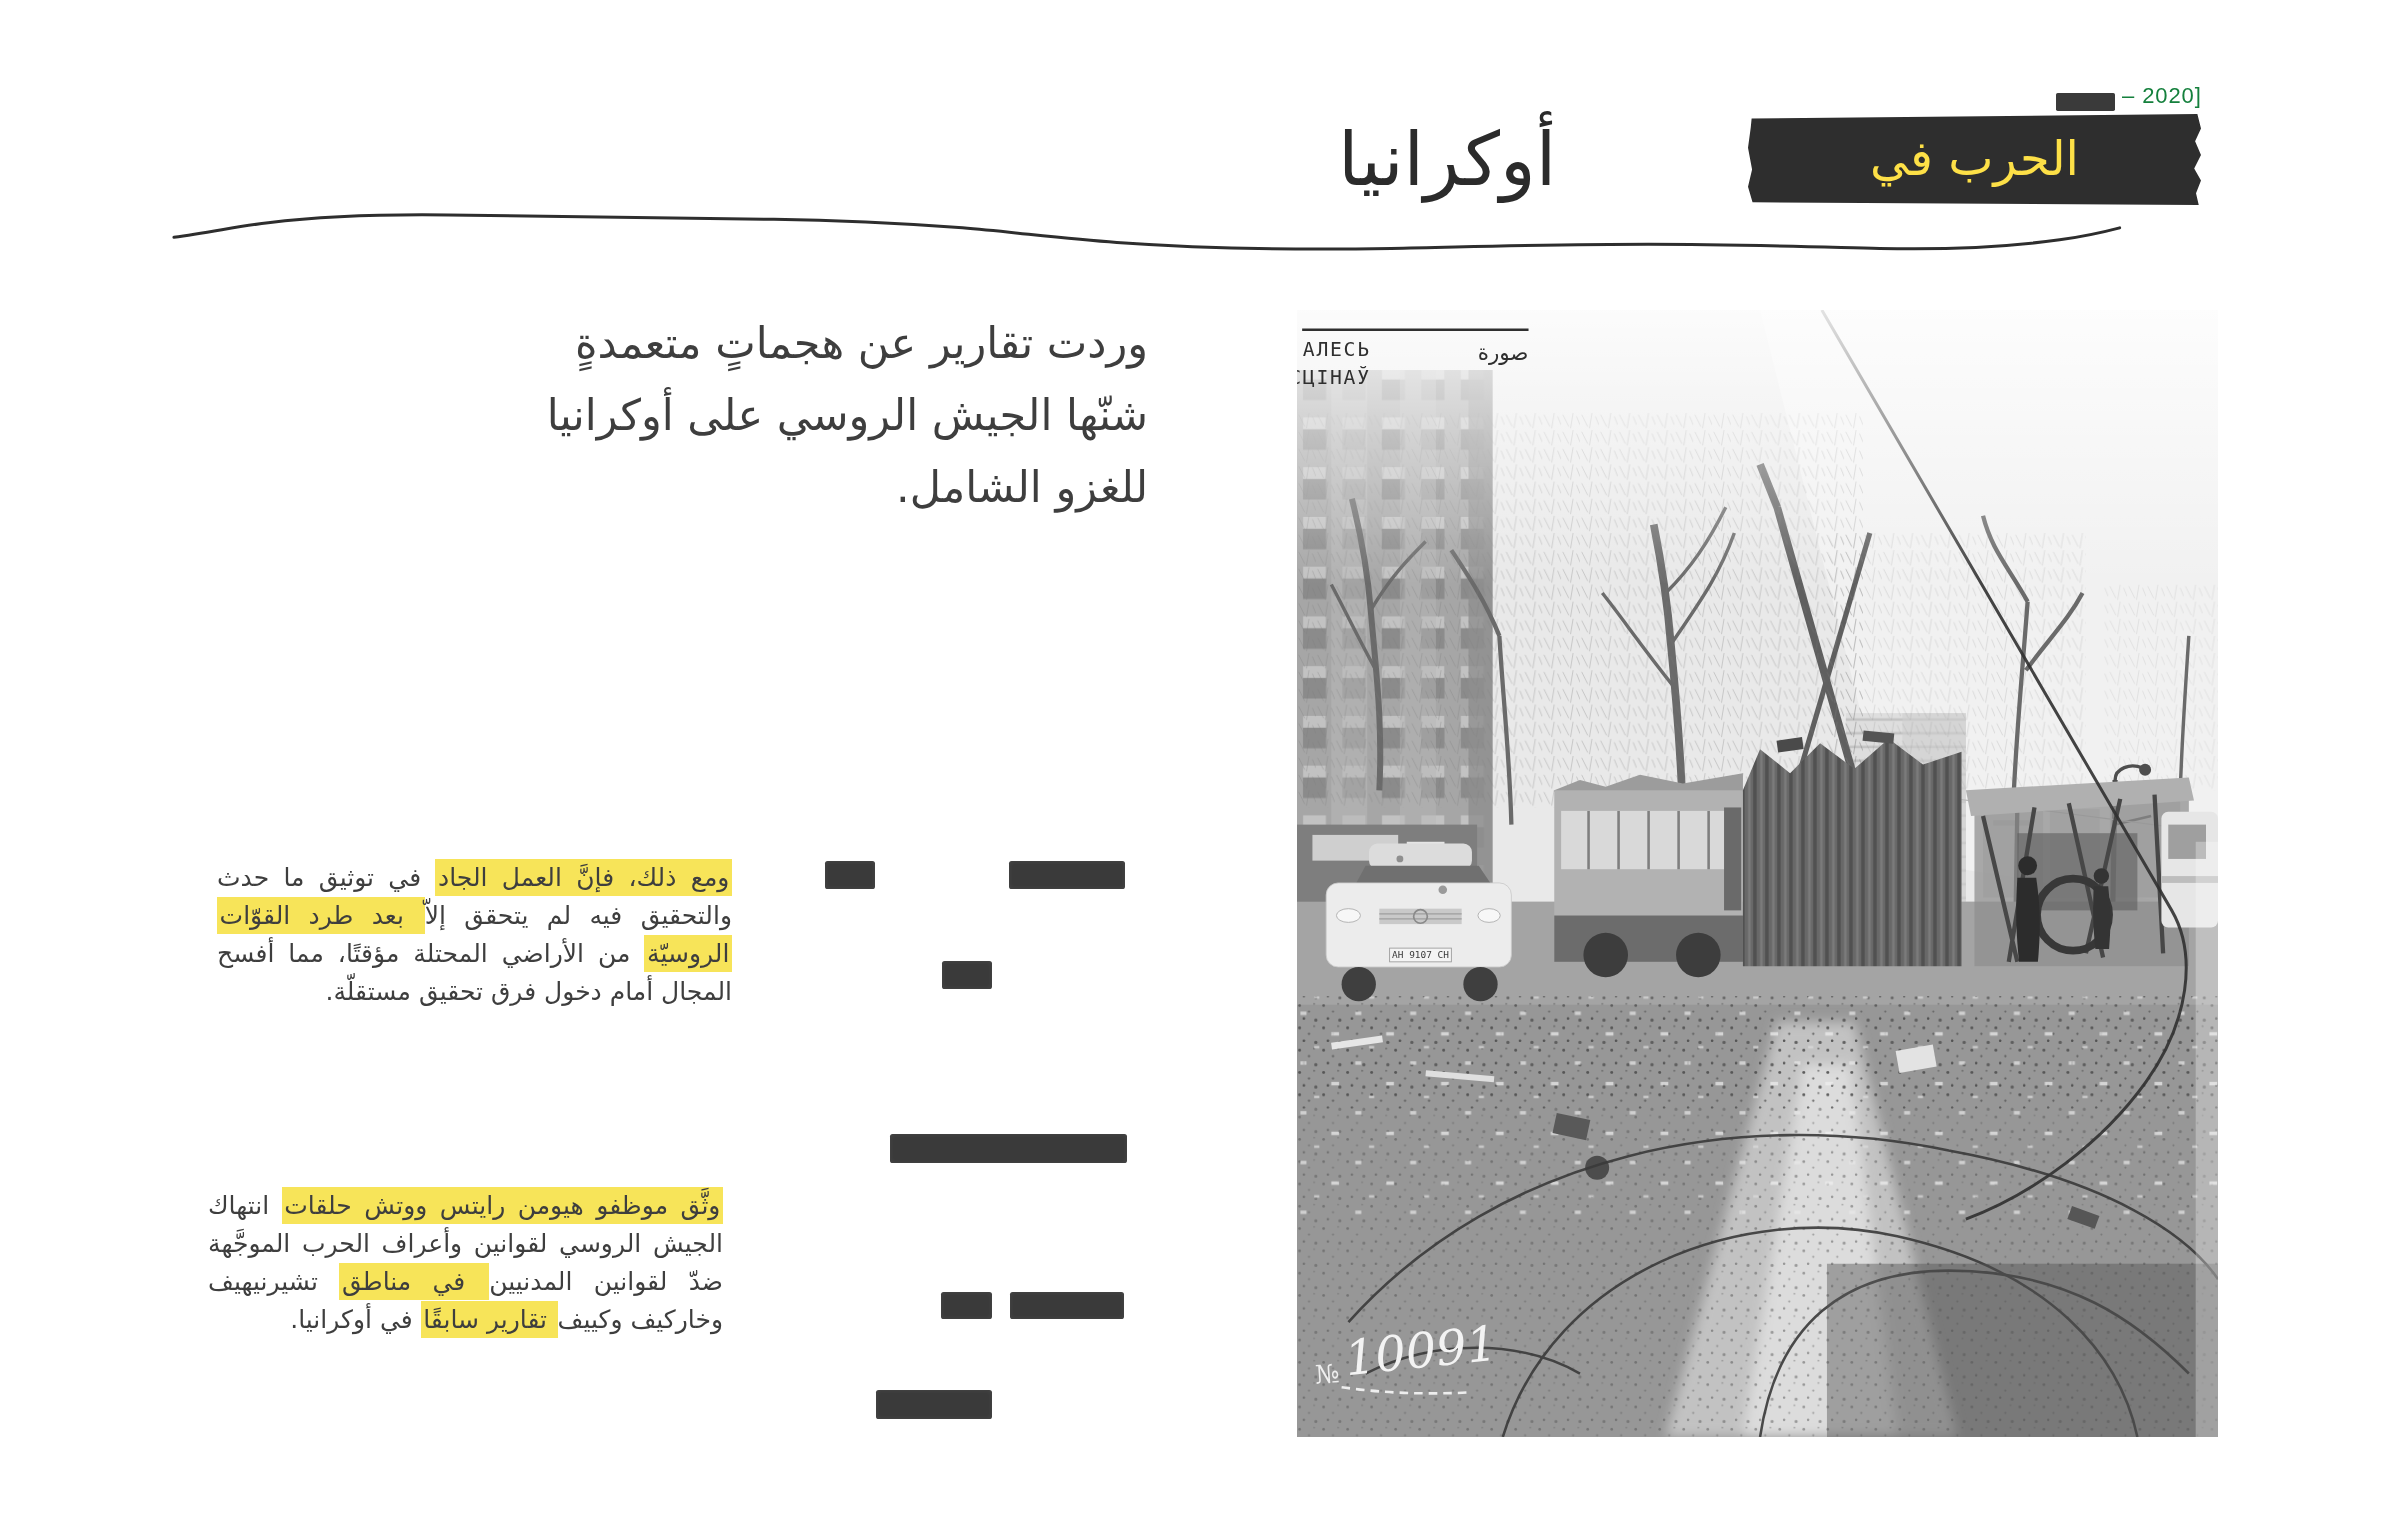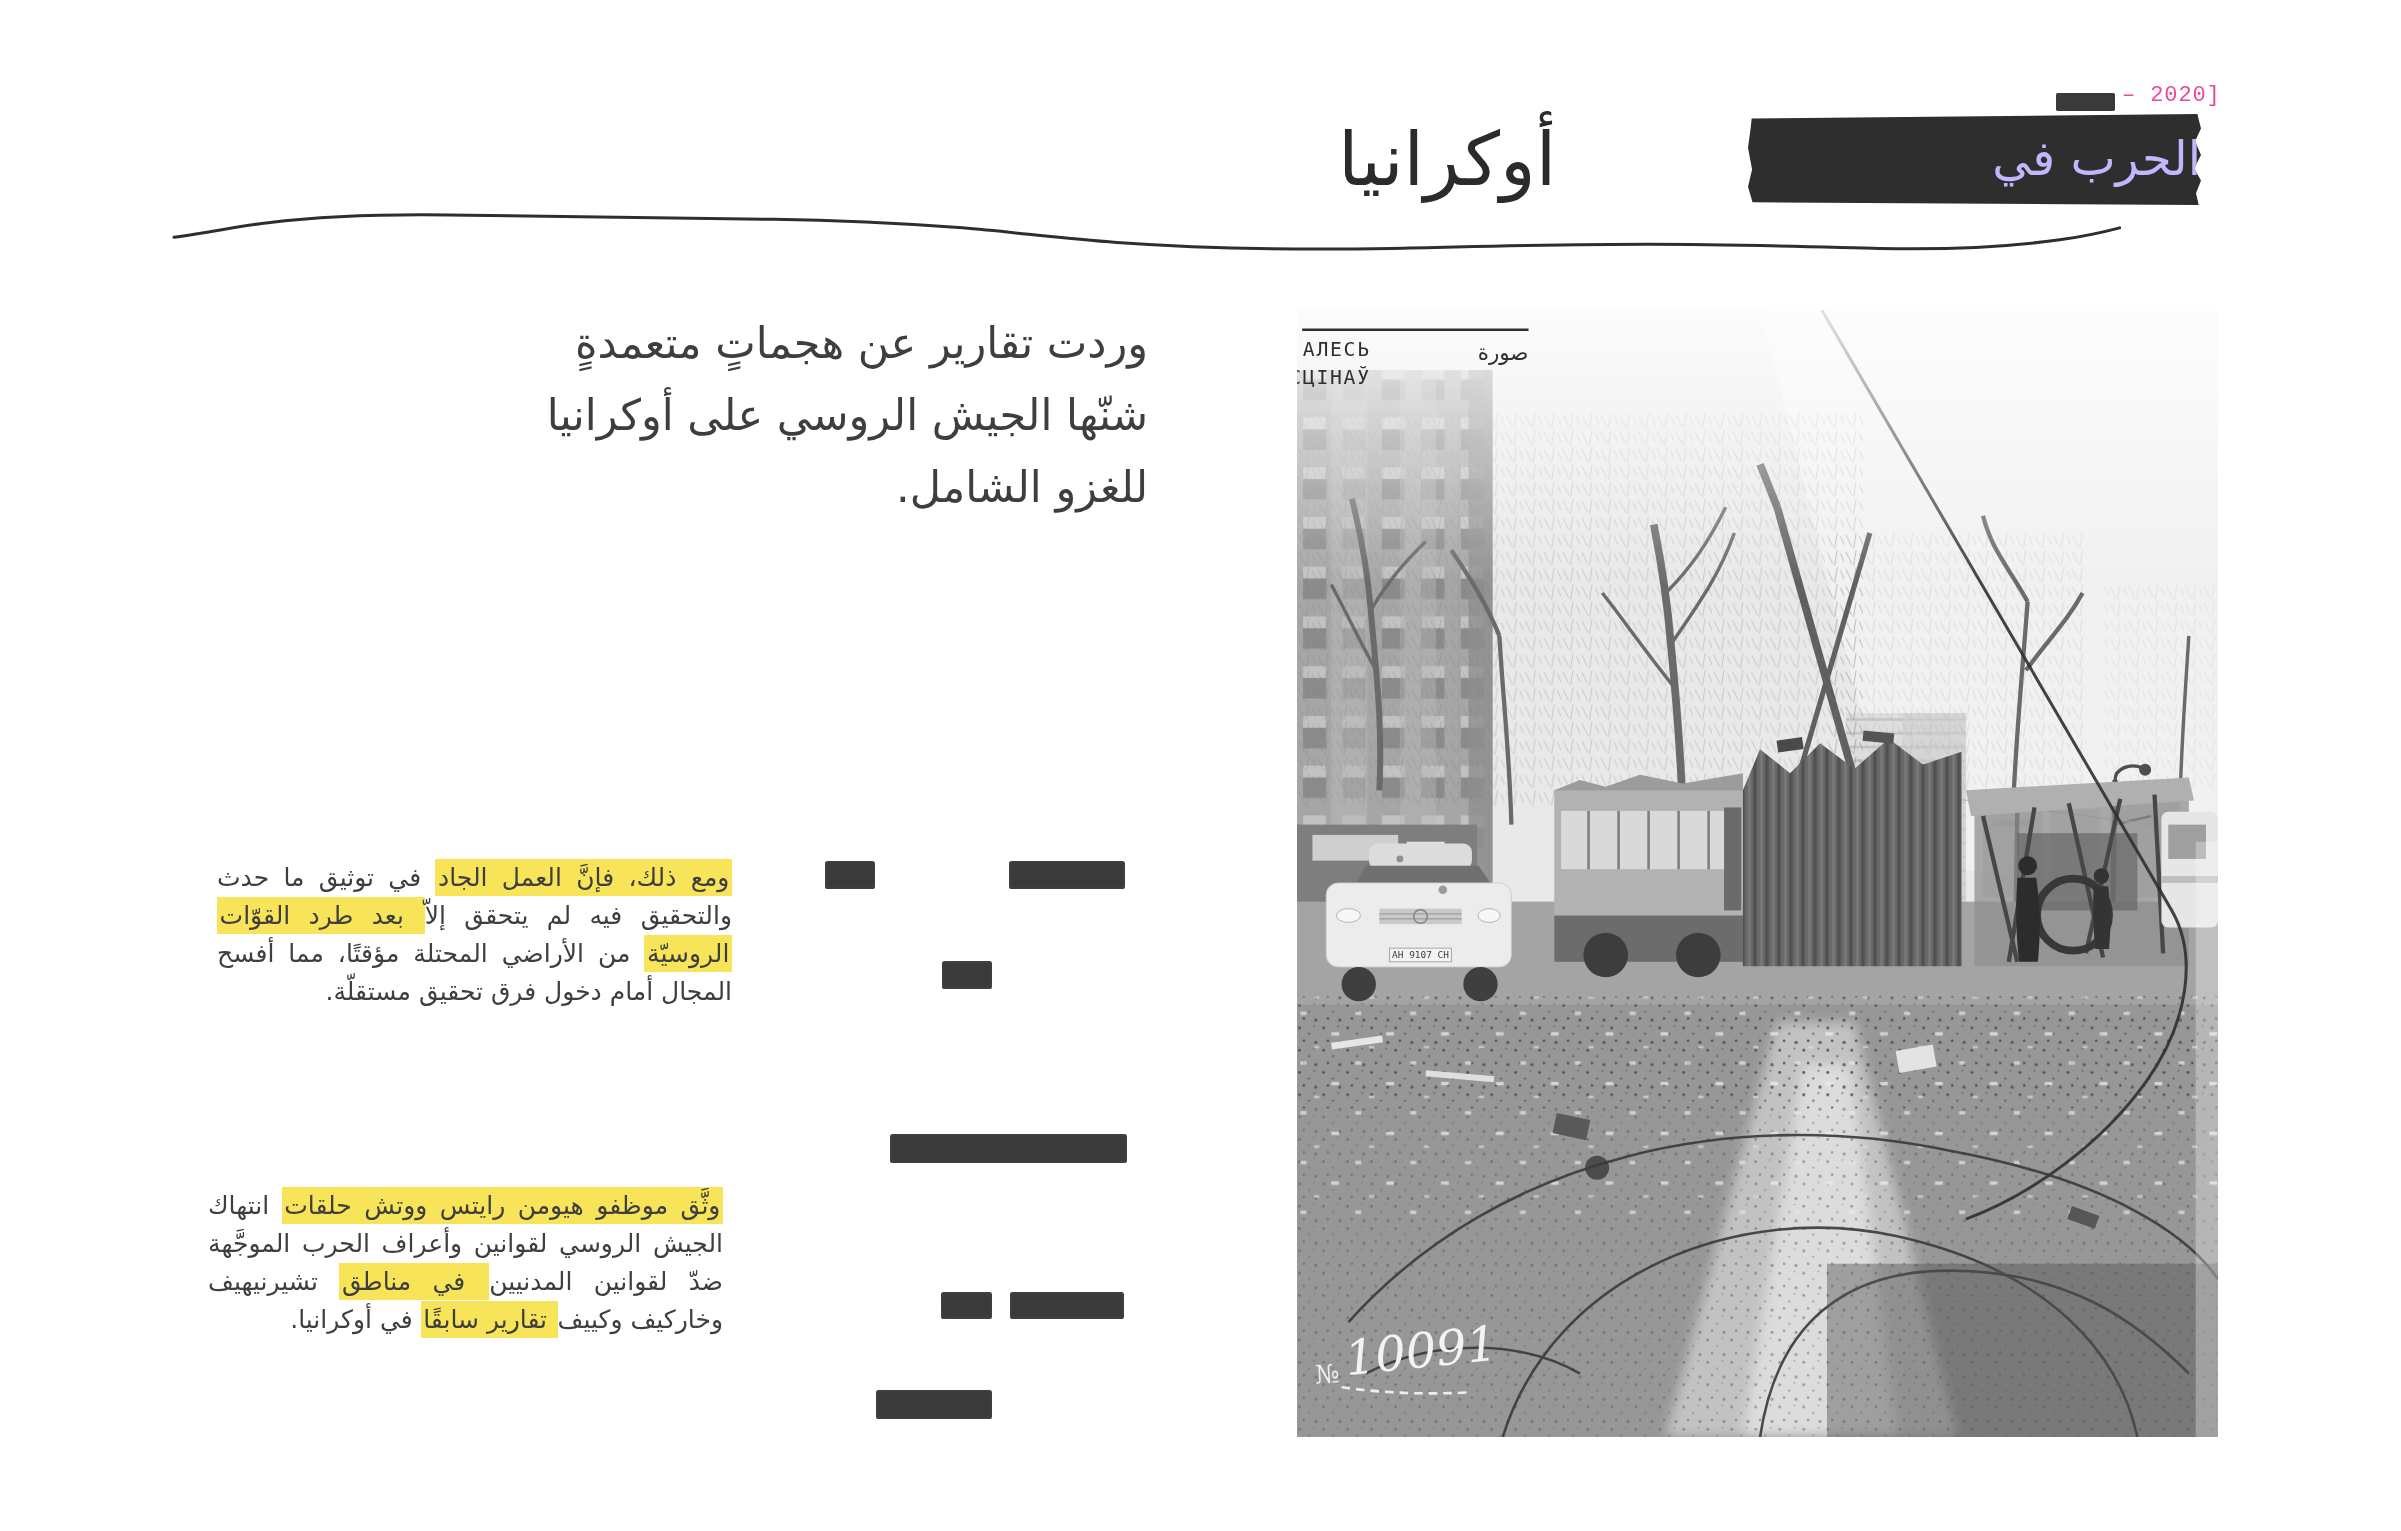--- a/index.html
+++ b/index.html
@@ -3,32 +3,32 @@
 <meta charset="utf-8">
 <style>
   html,body{margin:0;padding:0;background:#fff;}
   body{width:2401px;height:1532px;position:relative;overflow:hidden;
        font-family:"DejaVu Sans",sans-serif;color:var(--ink,#3e3e3e);}
 
   
   .year-bar{position:absolute;left:2056px;top:93px;width:59px;height:18px;
             background:var(--redaction,#3a3a3a);border-radius:1.7px;}
   .year-text{position:absolute;left:2122px;top:81px;width:172px;
-             font-family:Liberation Mono, monospace;font-size:22px;line-height:29px;
-             color:#ec4899;letter-spacing:0.9px;}
+             font-family:Liberation Sans, sans-serif;font-size:22px;line-height:29px;
+             color:#15803d;letter-spacing:0.9px;}
   .title-plain{position:absolute;left:1338px;top:111px;width:353px;height:91px;
                line-height:96px;font-size:74px;color:#2b2b2b;text-align:left;
                direction:rtl;letter-spacing:1.7px;white-space:nowrap;}
   .title-box{position:absolute;left:1748px;top:114px;width:453px;height:91px;
              background:var(--title_box,#2e2e2e);
              clip-path:polygon(0.8% 5%,99.2% 0%,100% 16%,98.7% 30%,100% 45%,98.5% 60%,
                                100% 73%,98.9% 87%,99.5% 100%,1% 97%,0% 80%,0.9% 61%,
                                0% 37%,0.6% 15%);}
-  .title-box span{display:block;width:100%;height:100%;line-height:89px;text-align:right;
-             direction:rtl;color:#c4b5fd;font-size:48px;letter-spacing:20.6px;
+  .title-box span{display:block;width:100%;height:100%;line-height:89px;text-align:center;
+             direction:rtl;color:#fde047;font-size:48px;letter-spacing:20.6px;
              white-space:nowrap;}
   .squiggle{position:absolute;left:156px;top:197px;}
 
   
   .intro{position:absolute;left:352px;top:307px;width:796px;direction:rtl;
          font-size:43px;line-height:72px;color:var(--ink,#3e3e3e);}
   .intro .line{text-align:right;white-space:nowrap;}
 
   
   .para{position:absolute;width:515px;direction:rtl;font-size:25px;line-height:38px;

